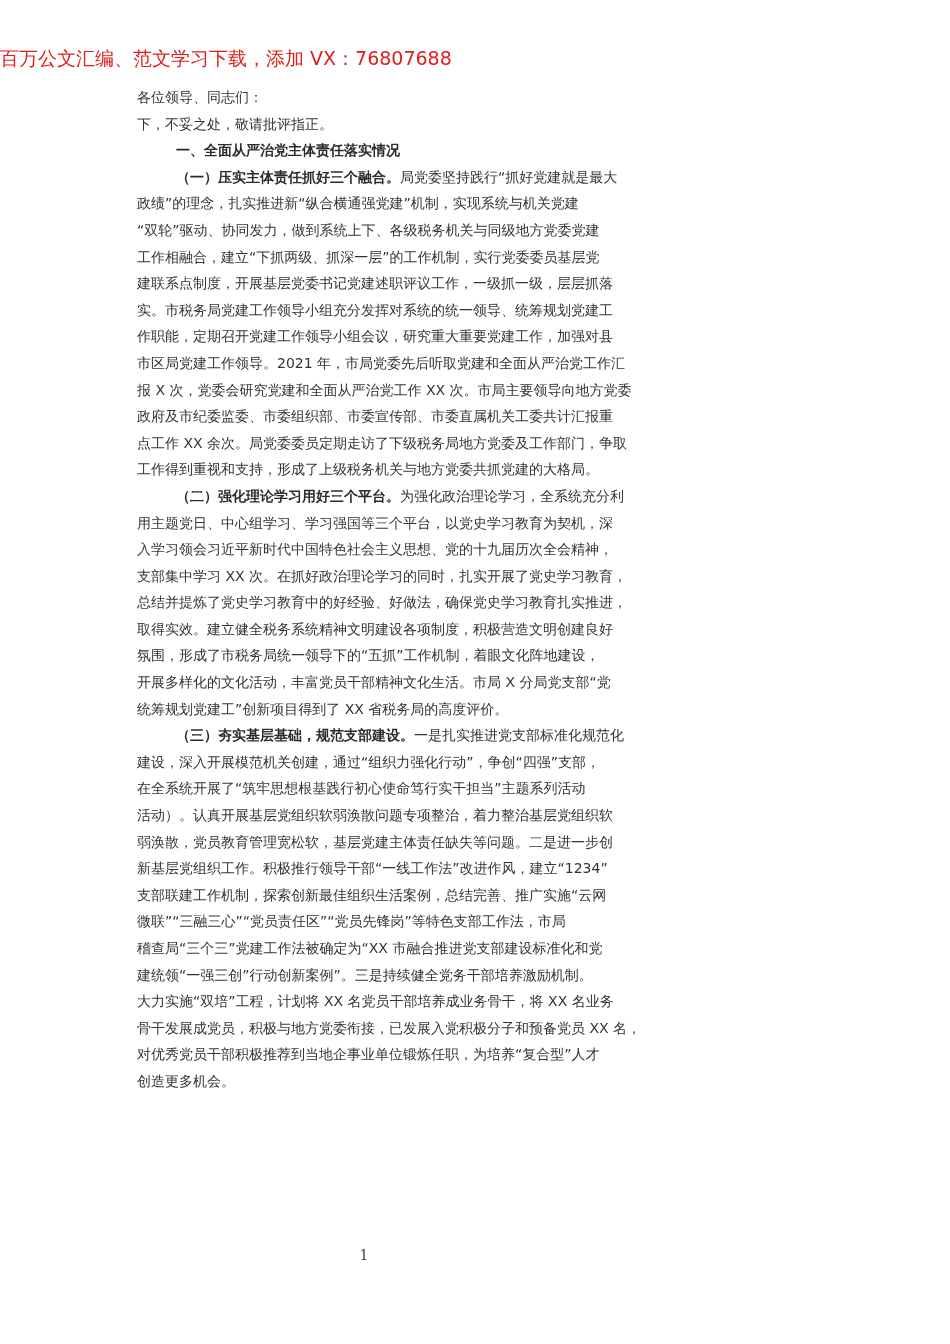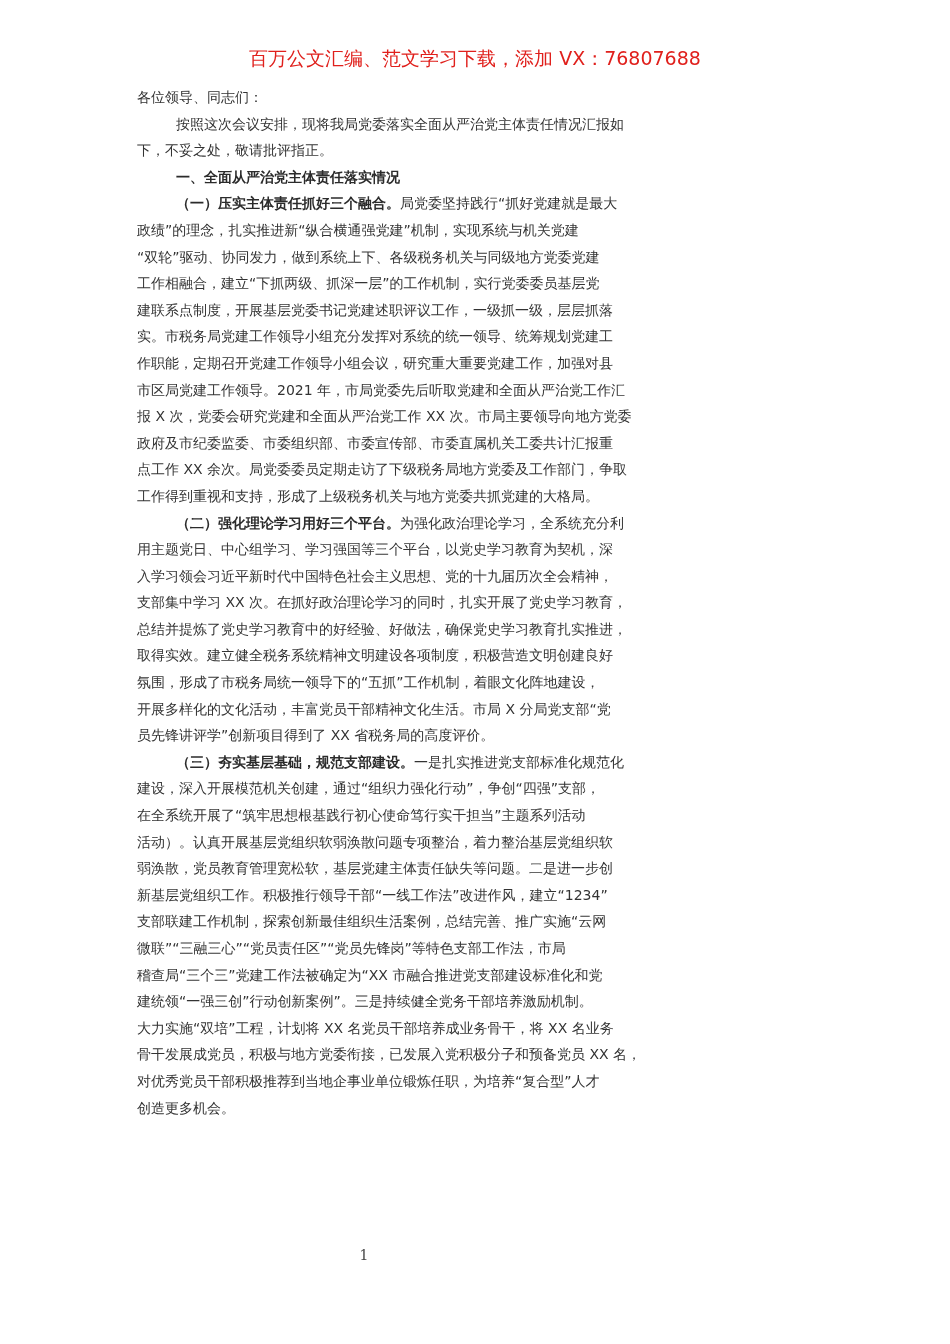--- a/index.html
+++ b/index.html
@@ -1,38 +1,37 @@
 <!DOCTYPE html>
 <html><head>
 <meta charset="utf-8">
 <style>
   html, body { margin: 0; padding: 0; background: #ffffff; }
   body { width: 950px; height: 1344px; position: relative; overflow: hidden;
          font-family: "DejaVu Sans", "Liberation Sans", sans-serif; }
   .page { position: absolute; left: 0; top: 0; width: 950px; height: 1344px; background: #fff; }
-  .header { position: absolute; top: 44px; left: 0; width: 950px; text-align: center;
+  .header { position: absolute; top: 44px; left: 0; width: 950px; text-align: left;
             color: #e0201c; font-size: 19px; line-height: 28px; letter-spacing: 0px; }
   .body { position: absolute; left: 137px; top: 84px; width: 670px; color: #333333;
           font-size: 14px; line-height: 26.6px; }
   .line { white-space: nowrap; height: 26.6px; }
   .indent { padding-left: 39px; }
   .b { font-weight: bold; color: #2b2b2b; }
   .pagenum { position: absolute; top: 1247px; left: 358px; width: 12px; text-align: center;
              font-family: "DejaVu Serif", "Liberation Serif", serif; font-size: 14px; color: #444; }
 </style>
 </head>
 <body>
 
 <div class="page">
 
   <div class="header">百万公文汇编、范文学习下载，添加 VX：76807688</div>
 
   <div class="body">
     <div class="line">各位领导、同志们：</div>
-    <div class="line indent">按照这次会议安排，现将我局党委落实全面从严治党主体责任情况汇报如</div>
     <div class="line">下，不妥之处，敬请批评指正。</div>
     <div class="line indent b">一、全面从严治党主体责任落实情况</div>
 
     <div class="line indent"><span class="b">（一）压实主体责任抓好三个融合。</span><span>局党委坚持践行“抓好党建就是最大</span></div>
     <div class="line">政绩”的理念，扎实推进新“纵合横通强党建”机制，实现系统与机关党建</div>
     <div class="line">“双轮”驱动、协同发力，做到系统上下、各级税务机关与同级地方党委党建</div>
     <div class="line">工作相融合，建立“下抓两级、抓深一层”的工作机制，实行党委委员基层党</div>
     <div class="line">建联系点制度，开展基层党委书记党建述职评议工作，一级抓一级，层层抓落</div>
     <div class="line">实。市税务局党建工作领导小组充分发挥对系统的统一领导、统筹规划党建工</div>
     <div class="line">作职能，定期召开党建工作领导小组会议，研究重大重要党建工作，加强对县</div>
@@ -43,21 +42,21 @@
     <div class="line">工作得到重视和支持，形成了上级税务机关与地方党委共抓党建的大格局。</div>
 
     <div class="line indent"><span class="b">（二）强化理论学习用好三个平台。</span><span>为强化政治理论学习，全系统充分利</span></div>
     <div class="line">用主题党日、中心组学习、学习强国等三个平台，以党史学习教育为契机，深</div>
     <div class="line">入学习领会习近平新时代中国特色社会主义思想、党的十九届历次全会精神，</div>
     <div class="line">支部集中学习 XX 次。在抓好政治理论学习的同时，扎实开展了党史学习教育，</div>
     <div class="line">总结并提炼了党史学习教育中的好经验、好做法，确保党史学习教育扎实推进，</div>
     <div class="line">取得实效。建立健全税务系统精神文明建设各项制度，积极营造文明创建良好</div>
     <div class="line">氛围，形成了市税务局统一领导下的“五抓”工作机制，着眼文化阵地建设，</div>
     <div class="line">开展多样化的文化活动，丰富党员干部精神文化生活。市局 X 分局党支部“党</div>
-    <div class="line">员先锋讲评学”创新项目得到了 XX 省税务局的高度评价。</div>
+    <div class="line">统筹规划党建工”创新项目得到了 XX 省税务局的高度评价。</div>
 
     <div class="line indent"><span class="b">（三）夯实基层基础，规范支部建设。</span><span>一是扎实推进党支部标准化规范化</span></div>
     <div class="line">建设，深入开展模范机关创建，通过“组织力强化行动”，争创“四强”支部，</div>
     <div class="line">在全系统开展了“筑牢思想根基践行初心使命笃行实干担当”主题系列活动</div>
     <div class="line">活动）。认真开展基层党组织软弱涣散问题专项整治，着力整治基层党组织软</div>
     <div class="line">弱涣散，党员教育管理宽松软，基层党建主体责任缺失等问题。二是进一步创</div>
     <div class="line">新基层党组织工作。积极推行领导干部“一线工作法”改进作风，建立“1234”</div>
     <div class="line">支部联建工作机制，探索创新最佳组织生活案例，总结完善、推广实施“云网</div>
     <div class="line">微联”“三融三心”“党员责任区”“党员先锋岗”等特色支部工作法，市局</div>
     <div class="line">稽查局“三个三”党建工作法被确定为“XX 市融合推进党支部建设标准化和党</div>

